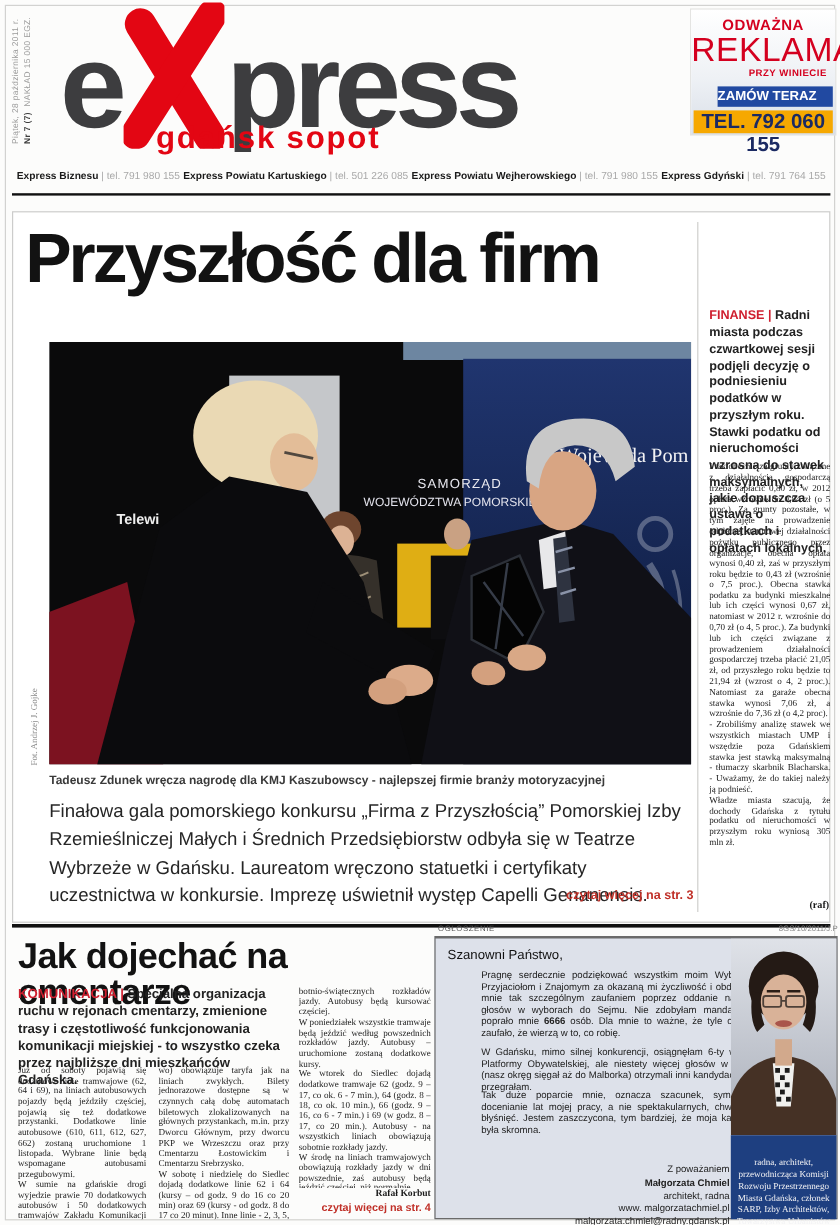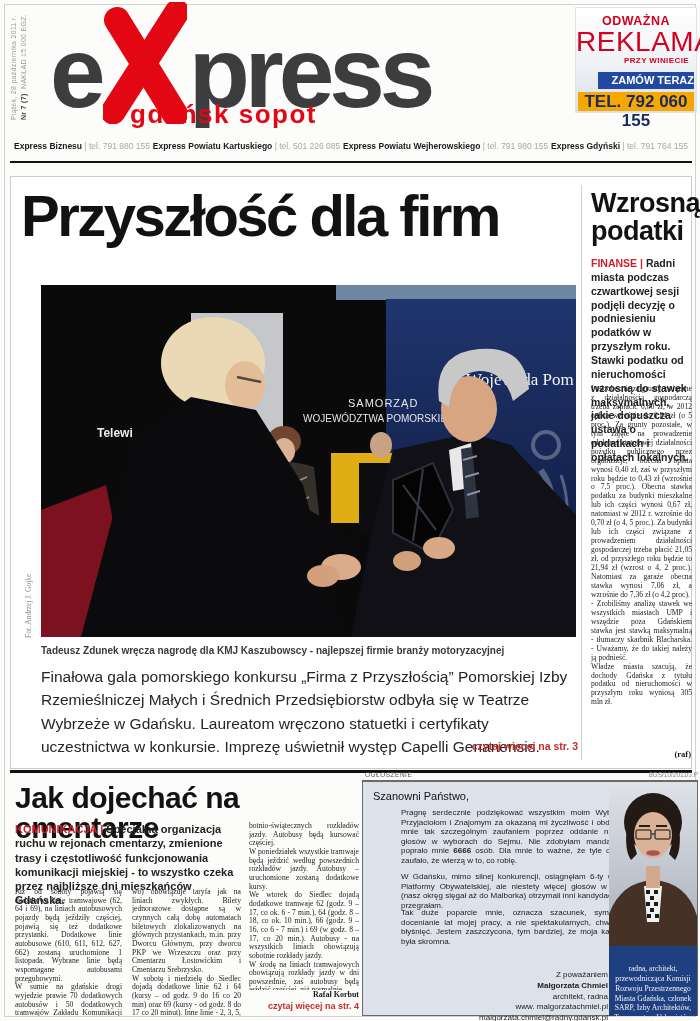--- a/index.html
+++ b/index.html
@@ -13,21 +13,21 @@
            white-space:nowrap;letter-spacing:.3px;}
   .edition b{color:#3c3c3c;}
   .logo-word{font-weight:bold;color:#3d3d3f;font-size:100px;line-height:1;letter-spacing:-5px;
              display:flex;align-items:flex-end;}
   .logo-sub{color:#e30613;font-weight:bold;font-size:26px;letter-spacing:1.5px;}
   .mastad{background:linear-gradient(180deg,#ffffff 0%,#eef1f5 55%,#d9dfe8 100%);
           box-shadow:0 0 0 1px #e4e4e2;}
   .mastad .l1{color:#d4001f;font-weight:bold;font-size:12.5px;text-align:center;letter-spacing:.5px;}
   .mastad .l2{color:#d4001f;font-weight:normal;font-size:28px;text-align:left;letter-spacing:.5px;line-height:1;}
   .mastad .l3{color:#d4001f;font-weight:bold;font-size:8px;text-align:right;padding-right:7px;letter-spacing:.4px;}
-  .cta{background:#2149a1;color:#fff;font-weight:bold;font-size:11px;text-align:right;line-height:17px;}
+  .cta{background:#2149a1;color:#fff;font-weight:bold;font-size:11px;text-align:left;line-height:17px;}
   .phonebar{background:#f6a800;color:#1b2a63;font-weight:bold;font-size:17px;text-align:center;line-height:19px;}
   
   .contact{display:flex;justify-content:space-between;font-size:8.5px;white-space:nowrap;}
   .contact .nm{font-weight:bold;color:#1a1a1a;}
   .contact .tl{color:#a8a8a8;font-weight:normal;}
   .rule{background:#111;}
   
   .mainbox{border:1px solid #cccccb;background:#fff;}
   .headline-xl{font-size:58px;font-weight:bold;letter-spacing:-2.5px;color:#121212;line-height:1;}
   .photocredit{transform:rotate(-90deg);transform-origin:bottom left;font-size:7.5px;color:#8c8c8c;
@@ -161,21 +161,20 @@
     <div class="abs photocredit" style="left:22px;top:452px;">Fot. Andrzej J. Gojke</div>
 
     <div class="abs caption" style="left:30px;top:468px;width:535px;">Tadeusz Zdunek wręcza nagrodę dla KMJ Kaszubowscy - najlepszej firmie branży motoryzacyjnej</div>
 
     <div class="abs lead" style="left:30px;top:488px;width:537px;">Finałowa gala pomorskiego konkursu „Firma z Przyszłością” Pomorskiej Izby Rzemieślniczej Małych i Średnich Przedsiębiorstw odbyła się w Teatrze Wybrzeże w Gdańsku. Laureatom wręczono statuetki i certyfikaty uczestnictwa w konkursie. Imprezę uświetnił występ Capelli Genanensis.</div>
 
     <div class="abs readmore" style="left:330px;top:563px;width:237px;">czytaj więcej na str. 3</div>
 
     <div class="abs vdiv" style="left:570px;top:8px;bottom:8px;"></div>
 
-    <div class="abs headline-md" style="left:580px;top:12px;width:100px;">Wzrosną podatki</div>
     <div class="abs taxlead" style="left:580px;top:80px;width:100px;">
       <span class="tag">FINANSE |</span>
       <span>Radni miasta podczas czwartkowej sesji podjęli decyzję o podniesieniu podatków w przyszłym roku. Stawki podatku od nieruchomości wzrosną do stawek maksymalnych, jakie dopuszcza ustawa o podatkach i opłatach lokalnych.</span>
     </div>
     <div class="abs serifbody taxbody" style="left:580px;top:208px;width:101px;height:362px;overflow:hidden;">I tak obecnie za grunty związane z działalnością gospodarczą trzeba zapłacić 0,80 zł, w 2012 opłata wzrośnie do 0,84 zł (o 5 proc.). Za grunty pozostałe, w tym zajęte na prowadzenie odpłatnej statutowej działalności pożytku publicznego przez organizacje, obecna opłata wynosi 0,40 zł, zaś w przyszłym roku będzie to 0,43 zł (wzrośnie o 7,5 proc.). Obecna stawka podatku za budynki mieszkalne lub ich części wynosi 0,67 zł, natomiast w 2012 r. wzrośnie do 0,70 zł (o 4, 5 proc.). Za budynki lub ich części związane z prowadzeniem działalności gospodarczej trzeba płacić 21,05 zł, od przyszłego roku będzie to 21,94 zł (wzrost o 4, 2 proc.). Natomiast za garaże obecna stawka wynosi 7,06 zł, a wzrośnie do 7,36 zł (o 4,2 proc).
 - Zrobiliśmy analizę stawek we wszystkich miastach UMP i wszędzie poza Gdańskiem stawka jest stawką maksymalną - tłumaczy skarbnik Blacharska. - Uważamy, że do takiej należy ją podnieść.
 Władze miasta szacują, że dochody Gdańska z tytułu podatku od nieruchomości w przyszłym roku wyniosą 305 mln zł.</div>
     <div class="abs byline" style="left:580px;top:572px;width:100px;">(raf)</div>
   </div>
 

